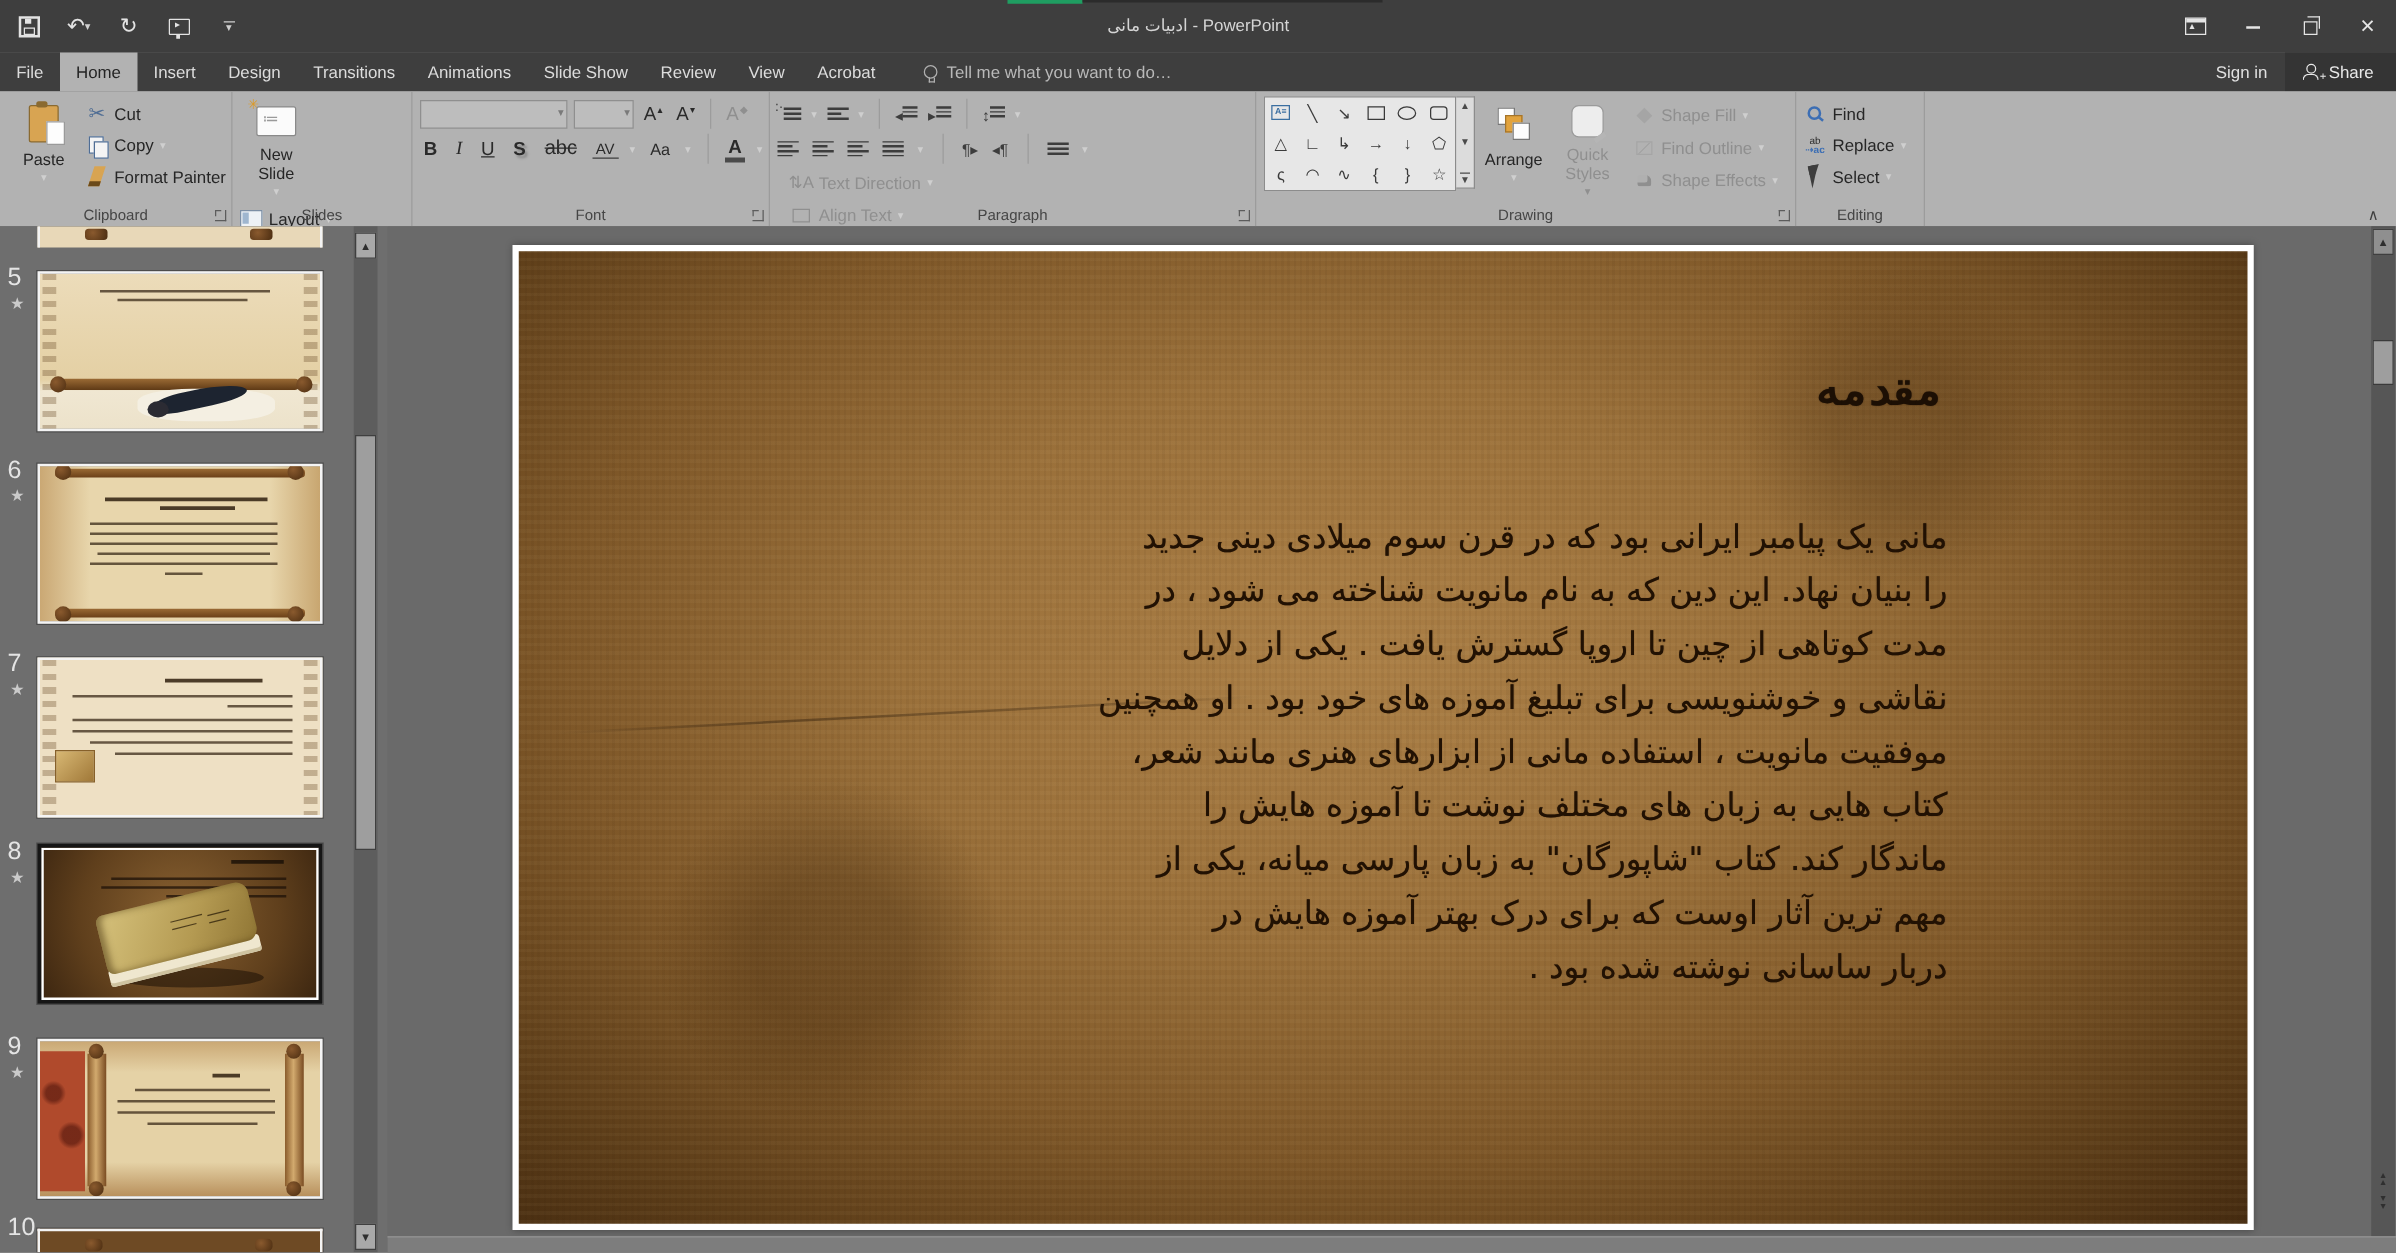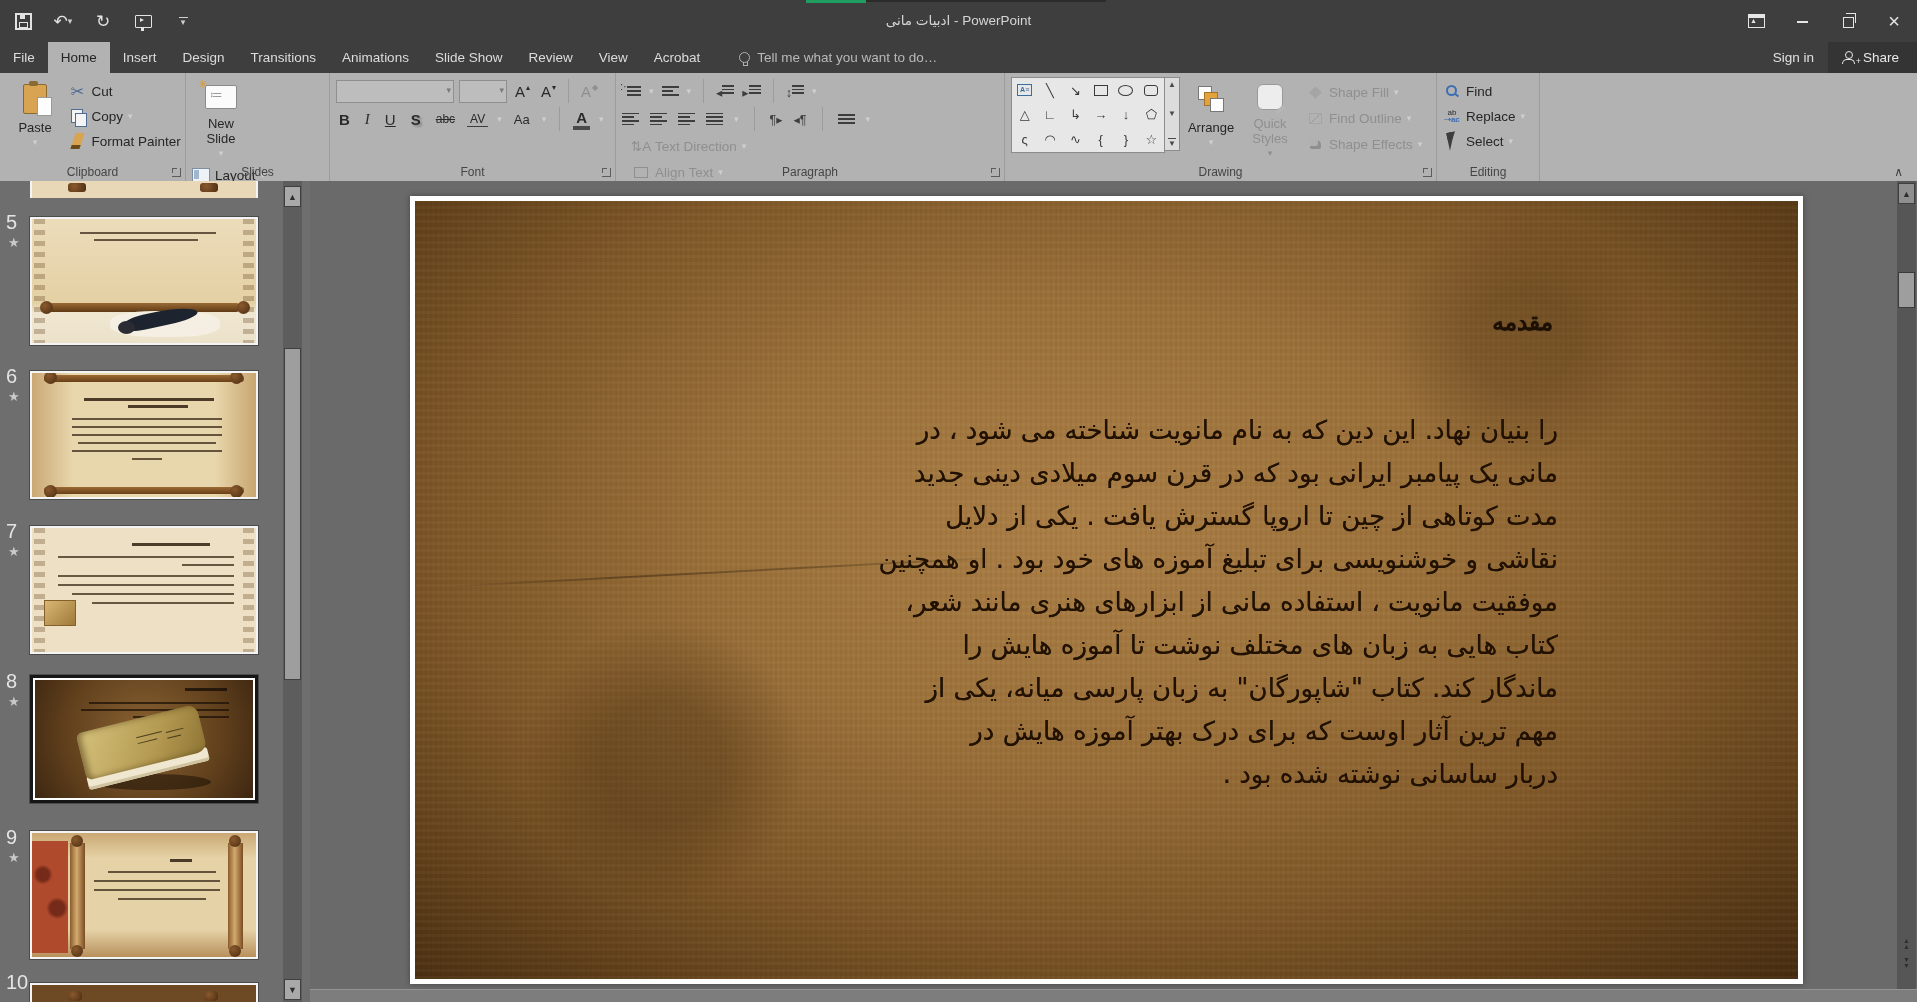--- a/index.html
+++ b/index.html
@@ -141,21 +141,21 @@
   .slide{position:absolute;left:100px;top:15px;width:1393px;height:788px;background:#fff;box-shadow:0 0 6px rgba(0,0,0,.35);}
   .slide-inner{position:absolute;left:5px;top:5px;right:5px;bottom:5px;
     background:
       radial-gradient(circle at 18% 72%, rgba(55,33,10,.28) 0 60px, rgba(0,0,0,0) 140px),
       radial-gradient(circle at 80% 18%, rgba(60,38,14,.22) 0 50px, rgba(0,0,0,0) 130px),
       repeating-linear-gradient(90deg, rgba(40,22,6,.05) 0 2px, rgba(0,0,0,0) 2px 5px),
       repeating-linear-gradient(0deg, rgba(255,230,180,.04) 0 3px, rgba(0,0,0,0) 3px 7px),
       radial-gradient(ellipse at 48% 42%, #ab7f46 0%, #9a703a 35%, #7e5728 62%, #5b3c18 85%, #452b10 100%);
     overflow:hidden;}
   .crease{position:absolute;left:30px;top:370px;width:560px;height:2px;background:linear-gradient(90deg,rgba(35,20,6,0),rgba(35,20,6,.4) 30%,rgba(35,20,6,.25) 80%,rgba(35,20,6,0));transform:rotate(-3deg);}
-  .slide-title{position:absolute;top:108px;right:245px;font-family:Liberation Sans, sans-serif;font-size:23px;font-weight:bold;color:#1c0f04;direction:rtl;text-shadow:0 0 1px rgba(20,10,0,.6);}
+  .slide-title{position:absolute;top:92px;right:245px;font-family:Liberation Mono, monospace;font-size:33px;font-weight:bold;color:#1c0f04;direction:rtl;text-shadow:0 0 1px rgba(20,10,0,.6);}
   .slide-body{position:absolute;top:208px;right:240px;direction:rtl;text-align:right;font-family:"DejaVu Sans",sans-serif;font-size:26px;color:#211103;line-height:43px;white-space:nowrap;text-shadow:0 0 .6px rgba(25,12,0,.7);}
   
   .mscroll{position:absolute;left:1587px;top:0;width:19px;height:821px;background:#565656;}
   .mthumb{position:absolute;left:1px;width:17px;background:#9e9e9e;border:1px solid #3a3a3a;box-sizing:border-box;}
   .navbtn{position:absolute;left:2px;width:15px;height:14px;color:#2f2f2f;font-size:7px;line-height:6px;text-align:center;}
   .hscroll{position:absolute;left:0;right:0;bottom:0;height:12px;background:#7d7d7d;border-top:1px solid #949494;}
 </style>
 </head>
 <body>
 
@@ -310,21 +310,21 @@
         <span class="fbtn dis">
             <span>A</span>
             <span class="fsup" style="color:#8f8f8f;">◆</span>
           </span>
       </div>
       <div class="fontrow" style="gap:9px;">
         <span class="fbtn" style="font-weight:bold;">B</span>
         <span class="fbtn" style="font-style:italic;font-family:'Liberation Serif',serif;">I</span>
         <span class="fbtn" style="text-decoration:underline;">U</span>
         <span class="fbtn" style="font-weight:bold;text-shadow:2px 2px 2px #8a8a8a;">S</span>
-        <span class="fbtn" style="font-size:12px;text-decoration:line-through;">abc</span>
+        <span class="fbtn" style="font-size:16px;text-decoration:line-through;">abc</span>
         <span class="fbtn" style="font-size:12px;border-bottom:1px solid #3d3d3d;">AV</span>
           <span class="caret">▾</span>
         <span class="fbtn" style="font-size:13px;">Aa</span>
           <span class="caret">▾</span>
         <span class="vline"></span>
         <span class="fbtn" style="font-weight:bold;border-bottom:4px solid #4a4a4a;">A</span>
           <span class="caret">▾</span>
       </div>
       <div class="glabel">Font</div>
       <span class="launcher"></span>
@@ -623,22 +623,22 @@
       <div class="scbtn" style="top:798px;">▼</div>
     </div>
   </div>
 
   <div class="canvas">
     <div class="slide">
       <div class="slide-inner">
         <div class="crease"></div>
         <div class="slide-title">مقدمه</div>
         <div class="slide-body">
+          <div>مانی یک پیامبر ایرانی بود که در قرن سوم میلادی دینی جدید</div>
           <div>را بنیان نهاد. این دین که به نام مانویت شناخته می شود ، در</div>
-          <div>مانی یک پیامبر ایرانی بود که در قرن سوم میلادی دینی جدید</div>
           <div>مدت کوتاهی از چین تا اروپا گسترش یافت . یکی از دلایل</div>
           <div>نقاشی و خوشنویسی برای تبلیغ آموزه های خود بود . او همچنین</div>
           <div>موفقیت مانویت ، استفاده مانی از ابزارهای هنری مانند شعر،</div>
           <div>کتاب هایی به زبان های مختلف نوشت تا آموزه هایش را</div>
           <div>ماندگار کند. کتاب "شاپورگان" به زبان پارسی میانه، یکی از</div>
           <div>مهم ترین آثار اوست که برای درک بهتر آموزه هایش در</div>
           <div>دربار ساسانی نوشته شده بود .</div>
         </div>
       </div>
     </div>

